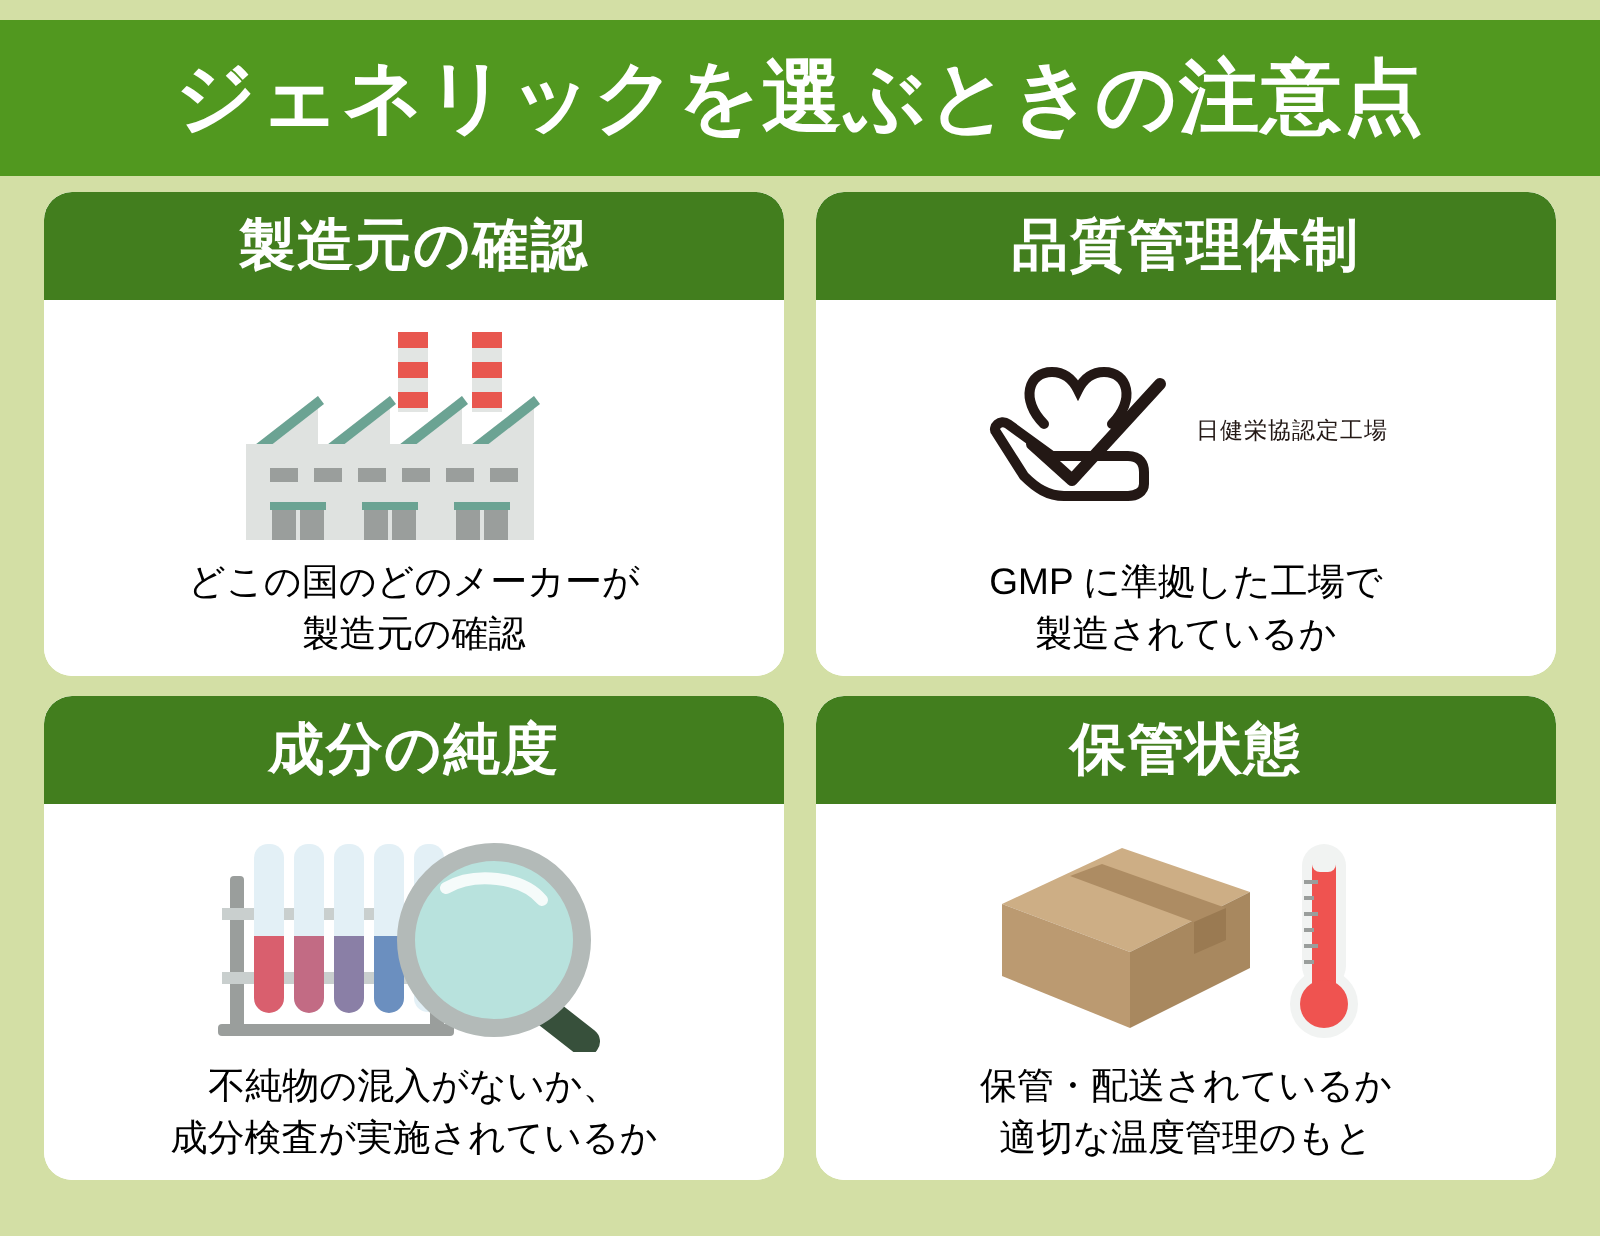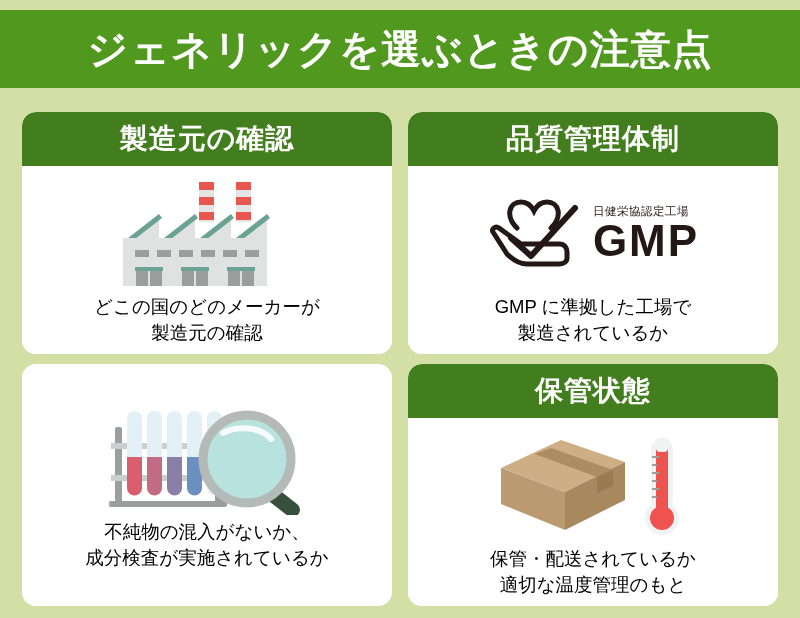--- a/index.html
+++ b/index.html
@@ -44,21 +44,20 @@
 
   
   .grid {
     position: absolute;
     left: 22px;
     top: 96px;
     width: 756px;
     display: flex;
     flex-wrap: wrap;
     gap: 10px 16px;
-    margin-top: 16px;
   }
   .card {
     width: 370px;
     background: #ffffff;
     border-radius: 14px;
     overflow: hidden;
     box-sizing: border-box;
     display: flex;
     flex-direction: column;
   }
@@ -201,32 +200,32 @@
 
               <path d="M30 34 C18 22, 22 8, 34 8 C41 8, 45 13, 47 17 C49 13, 53 8, 60 8 C72 8, 76 22, 64 34" fill="none" stroke="#231815" stroke-width="5" stroke-linecap="round"></path>
 
               <path d="M6 38 C4 36, 8 31, 12 34 L34 50 L72 50 C78 50, 80 54, 80 58 L80 64
                        C80 68, 76 70, 72 70 L40 70 C32 70, 26 66, 20 60 Z" fill="none" stroke="#231815" stroke-width="5" stroke-linejoin="round" stroke-linecap="round"></path>
 
               <path d="M24 44 L44 62 L88 14" fill="none" stroke="#231815" stroke-width="6" stroke-linecap="round" stroke-linejoin="round"></path>
             </svg>
             <div class="gmp-text">
               <div class="gmp-small">日健栄協認定工場</div>
-              <div class="gmp-big">GMP</div>
             </div>
           </div>
         </div>
         <div class="caption">
           <span class="line">GMP に準拠した工場で</span>
           <span class="line">製造されているか</span>
         </div>
       </div>
     </div>
 
     <div class="card card-bottom">
+      <div class="card-header">成分の純度</div>
       <div class="card-body">
         <div class="figure">
           <svg width="220" height="112" viewBox="0 0 220 112" aria-hidden="true">
 
             <rect x="18" y="24" width="7" height="78" rx="2" fill="#9a9e9c"></rect>
             <rect x="118" y="24" width="7" height="78" rx="2" fill="#9a9e9c"></rect>
             <rect x="14" y="40" width="114" height="6" fill="#c9cfce"></rect>
             <rect x="14" y="72" width="114" height="6" fill="#c9cfce"></rect>
             <rect x="12" y="98" width="118" height="6" rx="2" fill="#9a9e9c"></rect>
 

